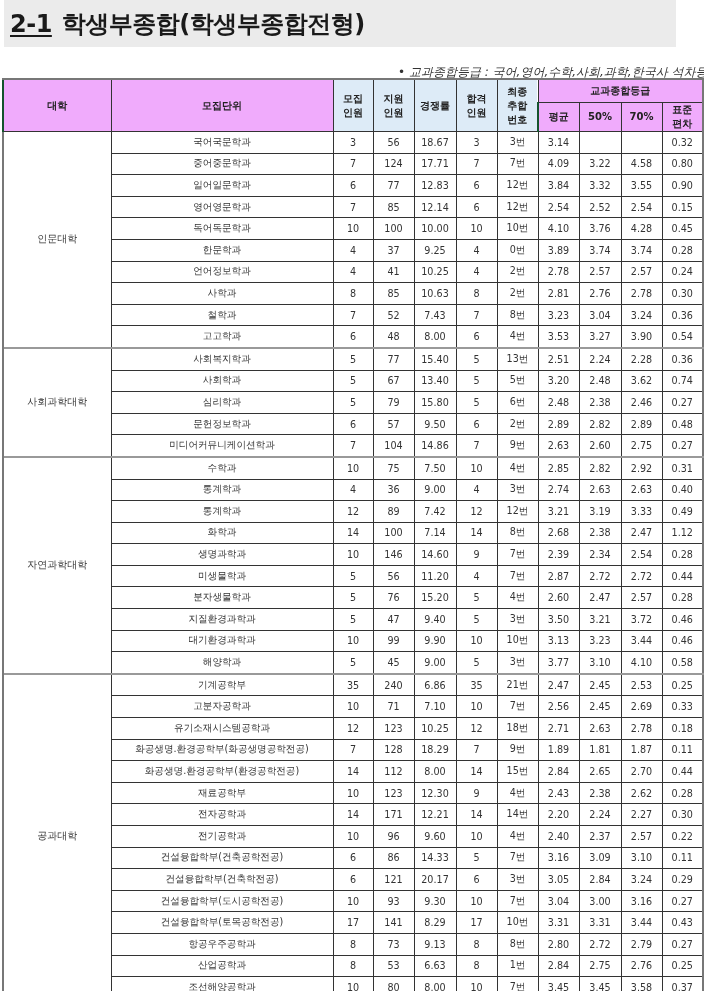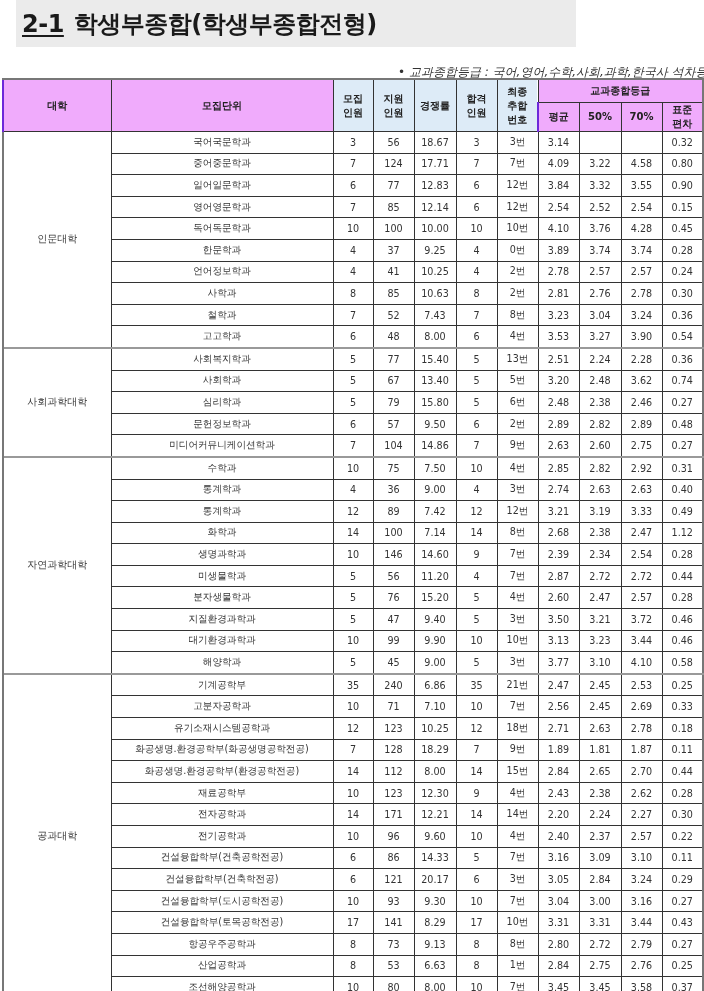--- a/index.html
+++ b/index.html
@@ -1,31 +1,31 @@
 <!DOCTYPE html>
 <html><head>
 <meta charset="utf-8">
 <style>
   html, body { margin:0; padding:0; background:#ffffff; }
   body { width:704px; height:991px; overflow:hidden; position:relative; font-family:"DejaVu Sans", sans-serif; color:#222; }
-  .title-bar { position:absolute; left:16px; top:0; width:560px; height:47px; background:#ebebeb; }
+  .title-bar { position:absolute; left:4px; top:0; width:672px; height:47px; background:#ebebeb; }
   .title { position:absolute; left:6px; top:8px; font-size:24px; font-weight:bold; color:#1a1a1a; letter-spacing:-0.5px; white-space:nowrap; }
   .title .num { text-decoration:underline; text-underline-offset:3px; margin-right:10px; }
   .note { position:absolute; left:398px; top:64px; font-size:12px; color:#333; white-space:nowrap;font-style:italic; }
   table { position:absolute; left:2px; top:78px; border-collapse:collapse; table-layout:fixed; width:700px; font-size:9.6px; }
   td, th { border:1px solid #333; text-align:center; vertical-align:middle; padding:0; overflow:hidden; white-space:nowrap; }
   th { font-weight:bold; font-size:10px; line-height:14px; background:#f0abfc; color:#222; }
   th.blue { background:#ddebf7; }
   thead tr.h1 th { height:22px; }
   thead tr.h2 th { height:22px; }
   tbody td { height:20.6px; color:#333; }
   td.college { border-left:2px solid #777; font-size:10px; }
   tr.group-start td { border-top:2px solid #999;margin-top:29px; }
   table { border-right:2px solid #777; border-bottom:2px solid #777; }
-  thead th:first-child { border-left:2px solid #6d28d9; }
+  thead th:first-child { border-left:2px solid #14532d; }
   thead tr.h1 th { border-top:2px solid #777; }
 </style>
 </head>
 <body>
 
 <div class="title-bar">
   <div class="title"><span class="num">2-1</span><span>학생부종합(학생부종합전형)</span></div>
 </div>
 
 <div class="note">• 교과종합등급 : 국어,영어,수학,사회,과학,한국사 석차등급과목 평균, 50%, 7</div>

